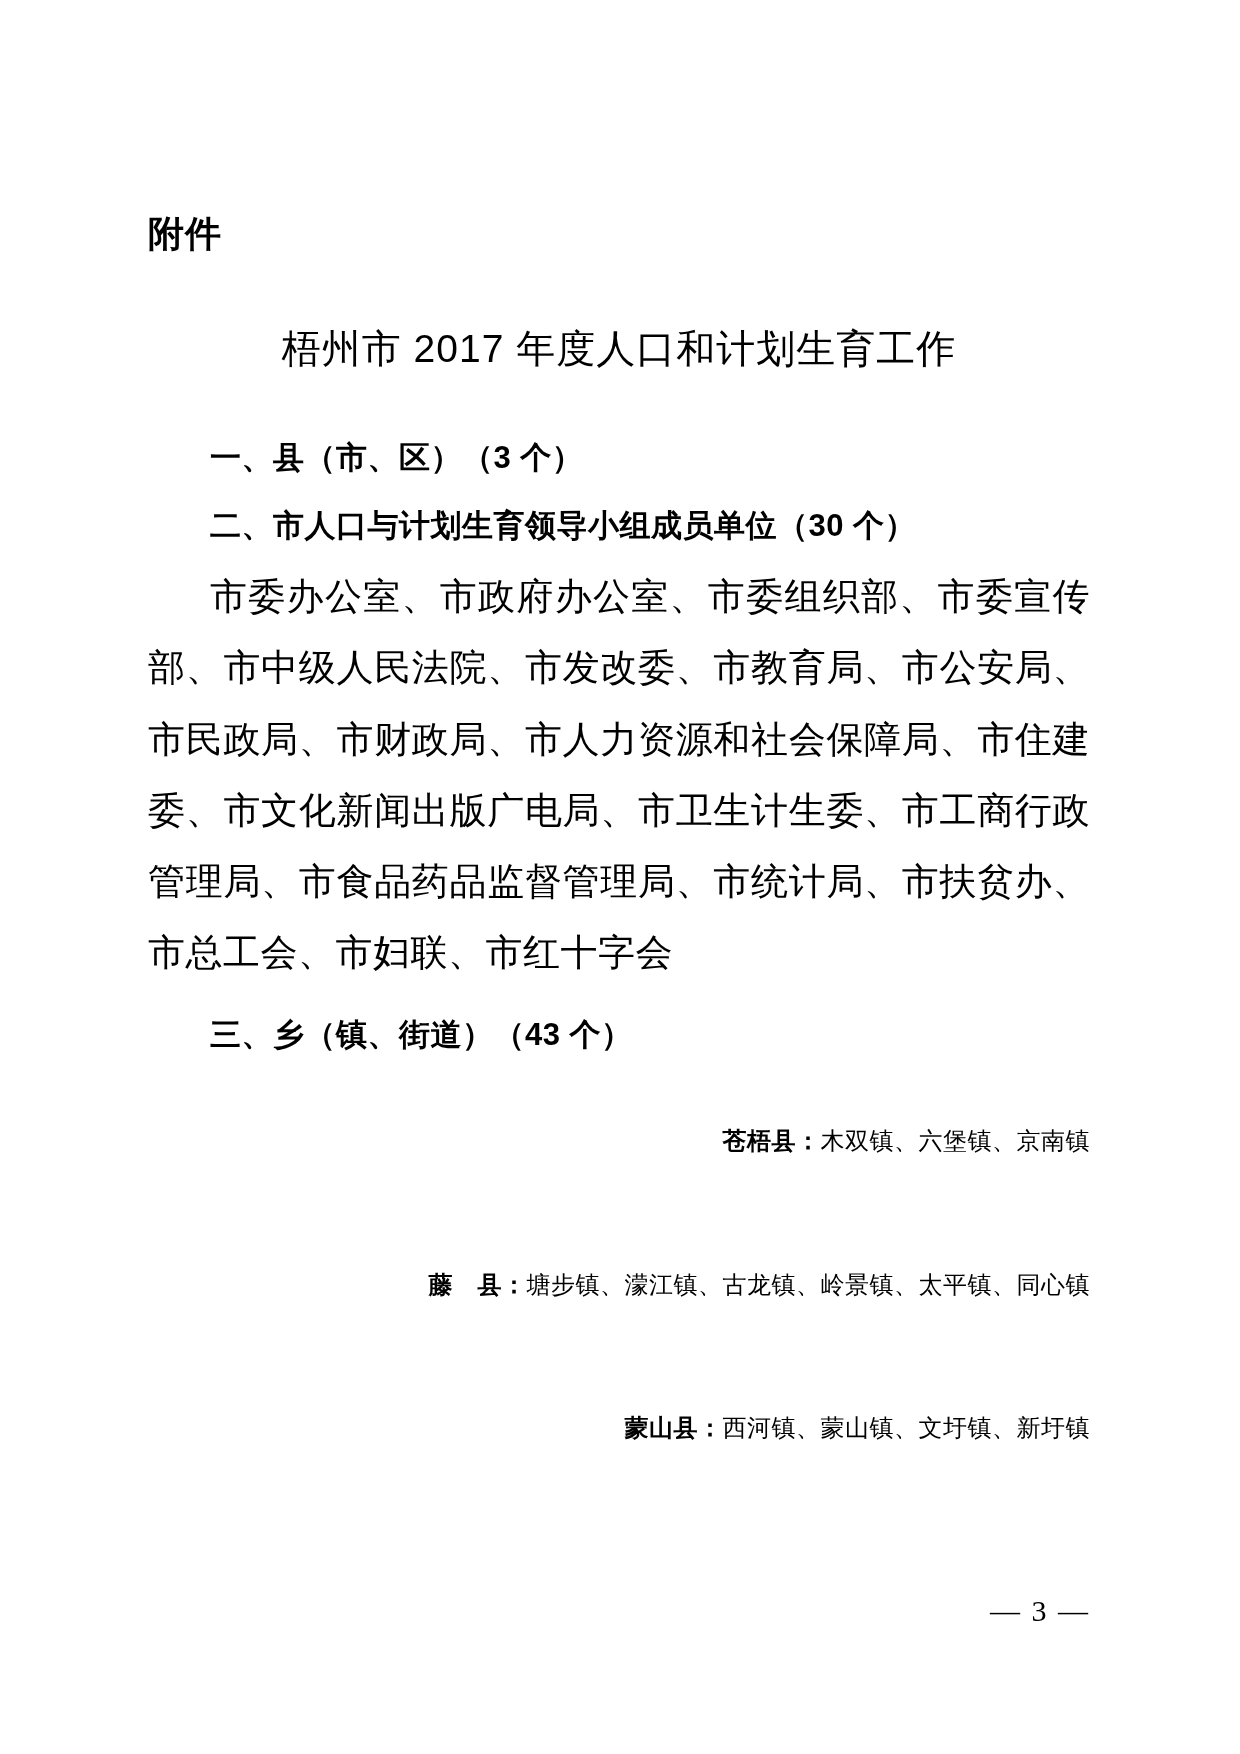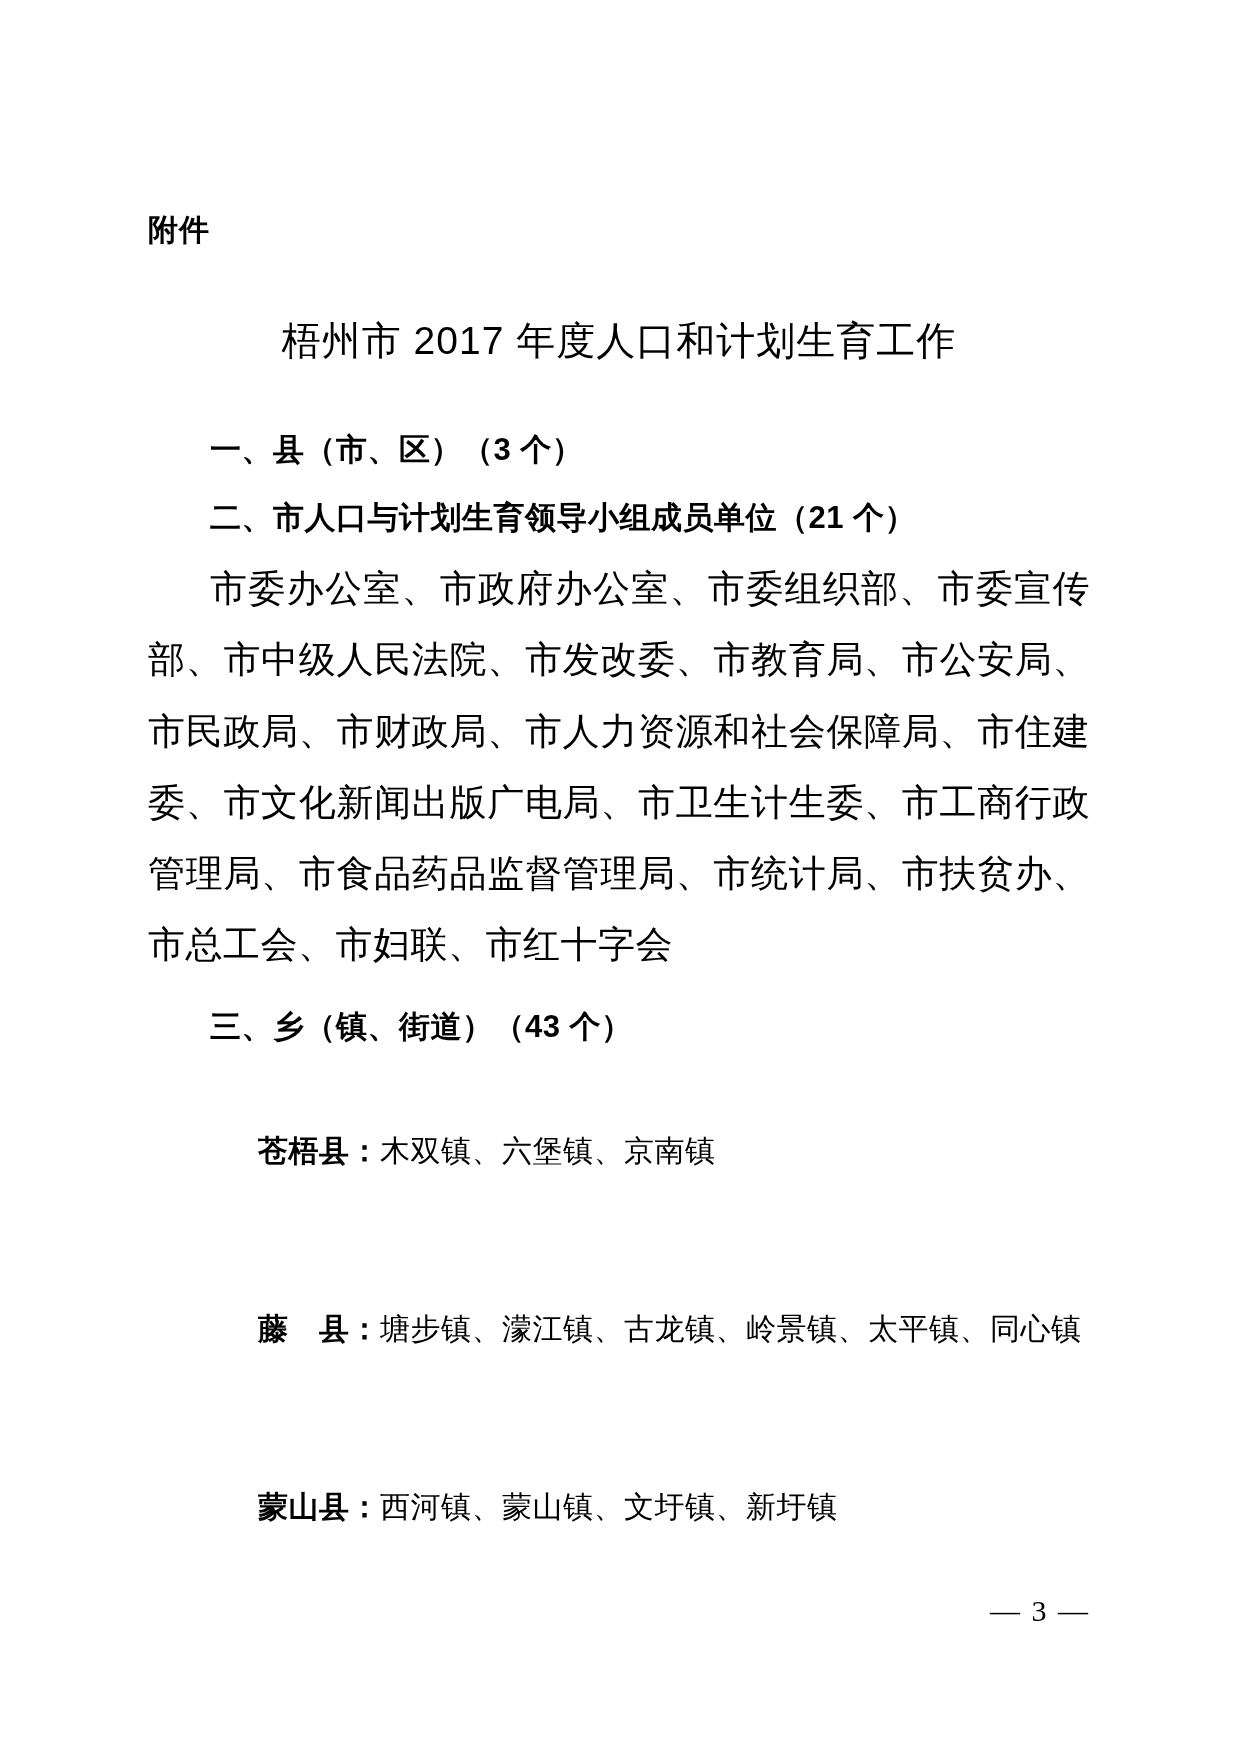--- a/index.html
+++ b/index.html
@@ -18,21 +18,21 @@
   .page {
     position: absolute;
     left: 0;
     top: 0;
     width: 1240px;
     height: 1754px;
     box-sizing: border-box;
     padding: 210px 150px 60px 148px;
   }
   .attachment-label {
-    font-size: 30px;
+    font-size: 36px;
     font-weight: bold;
     letter-spacing: 1px;
     margin: 0 0 60px 0;
     font-family: "Liberation Sans", "DejaVu Sans", sans-serif;
   }
   .doc-title {
     text-align: center;
     font-size: 39px;
     font-weight: normal;
     line-height: 1.55;
@@ -63,26 +63,27 @@
     font-size: 37px;
     line-height: 1.92;
     letter-spacing: 0.5px;
     margin: 4px 0 0 0;
     text-align: justify;
     text-align-last: left;
     text-indent: 62px;
     padding: 0;
   }
   .entry {
-    font-size: 30px;
+    font-size: 24px;
     line-height: 1.98;
     letter-spacing: 0.5px;
     margin: 0;
     padding-left: 62px;
     white-space: pre;
+    text-align: right;
   }
   .entry .name {
     font-weight: bold;
     font-family: "Liberation Sans", "DejaVu Sans", sans-serif;
   }
   .entry .items {
     font-weight: normal;
   }
   .page-number {
     position: absolute;
@@ -99,21 +100,21 @@
 <div class="page">
 
   <div class="attachment-label">附件</div>
 
   <div class="doc-title">
     <span class="line1">梧州市 2017 年度人口和计划生育工作</span>
   </div>
 
   <div class="section-heading">一、县（市、区）（3 个）</div>
 
-  <div class="section-heading">二、市人口与计划生育领导小组成员单位（21 个）</div>
+  <div class="section-heading">二、市人口与计划生育领导小组成员单位（30 个）</div>
   <div class="para-justify">市委办公室、市政府办公室、市委组织部、市委宣传部、市中级人民法院、市发改委、市教育局、市公安局、市民政局、市财政局、市人力资源和社会保障局、市住建委、市文化新闻出版广电局、市卫生计生委、市工商行政管理局、市食品药品监督管理局、市统计局、市扶贫办、市总工会、市妇联、市红十字会</div>
 
   <div class="section-heading">三、乡（镇、街道）（43 个）</div>
 
   <div class="entry-list">
     <div class="entry">
       <span class="name">苍梧县：</span><span class="items">木双镇、六堡镇、京南镇</span>
     </div>
     <div class="entry">
       <span class="name">藤　县：</span><span class="items">塘步镇、濛江镇、古龙镇、岭景镇、太平镇、同心镇</span>

